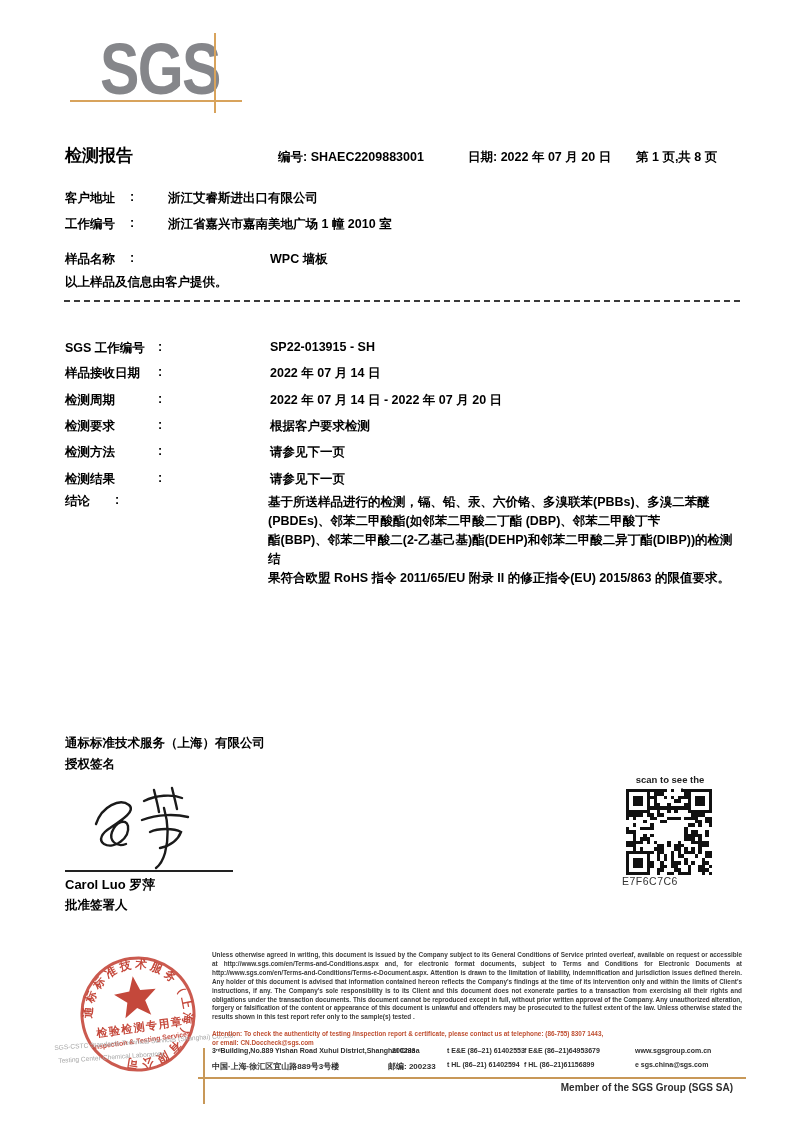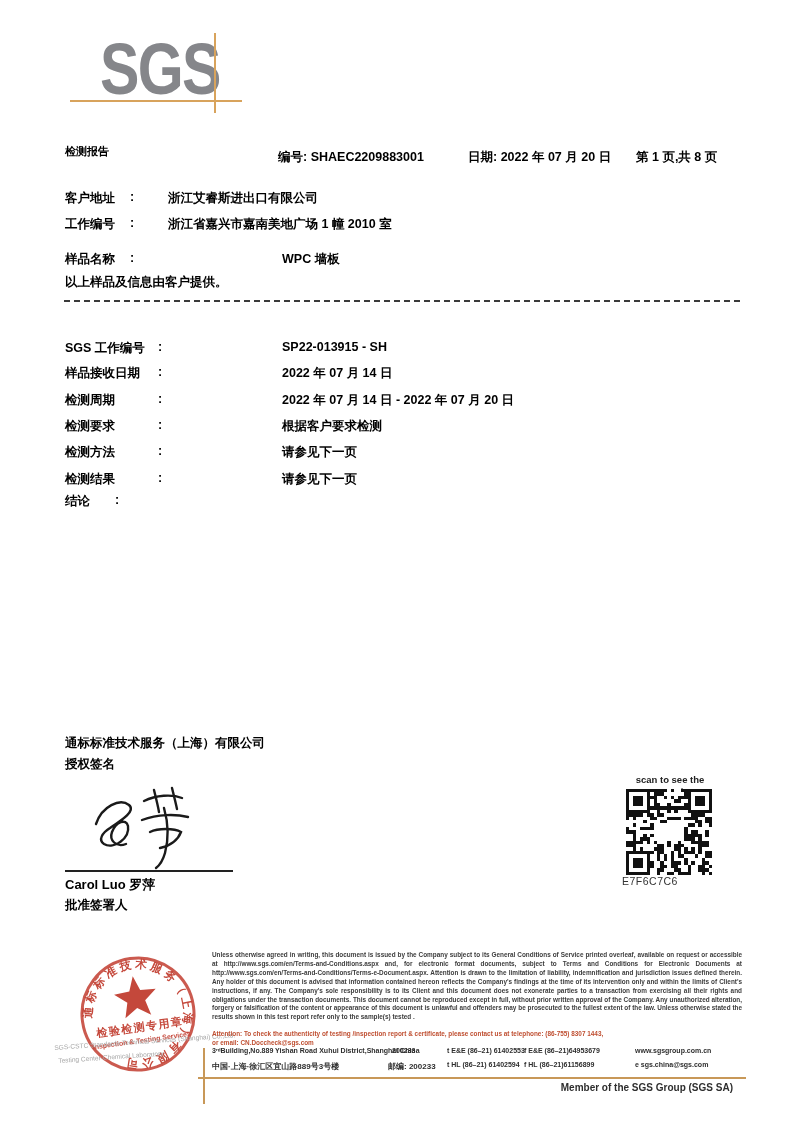--- a/index.html
+++ b/index.html
@@ -7,35 +7,35 @@
   body { font-family:"Liberation Sans","DejaVu Sans",sans-serif; color:#000; }
   .page { position:relative; width:800px; height:1131px; background:#fff; overflow:hidden; }
 
   
   .logo-text { position:absolute; left:100px; top:28px; font-size:72px; font-weight:bold;
                color:#85868a; letter-spacing:-2px; transform:scaleX(.82); transform-origin:left top; }
   .logo-hline { position:absolute; left:70px; top:100px; width:172px; height:2px; background:#d8a35c; }
   .logo-vline { position:absolute; left:214px; top:33px; width:2px; height:80px; background:#d8a35c; }
 
   
-  .doc-title { position:absolute; left:65px; top:144px; font-size:11px; font-weight:bold; }
+  .doc-title { position:absolute; left:65px; top:144px; font-size:17px; font-weight:bold; }
   .hdr-meta  { position:absolute; top:149px; font-size:12.5px; font-weight:bold; white-space:nowrap; }
   .hdr-no   { left:278px; }
   .hdr-date { left:468px; }
   .hdr-page { left:636px; }
 
   
   .row { position:absolute; left:65px; font-size:12.5px; font-weight:bold; white-space:nowrap; height:18px; }
   .row .lbl { position:absolute; left:0; }
   .row .col { position:absolute; }
   .row .val { position:absolute; white-space:nowrap; }
   .col-a { left:65px; }   
   .col-b { left:93px; }   
   .val-a { left:103px; }  
-  .val-b { left:205px;margin-left:12px; }  
+  .val-b { left:205px; }  
 
   .note { position:absolute; left:65px; top:274px; font-size:12.5px; font-weight:bold; }
   .dash-sep { position:absolute; left:64px; top:300px; width:676px; border-top:2px dashed #3a3a3a; }
 
   .conclusion-lines { position:absolute; left:268px; top:493px; width:475px;
                       font-size:12.5px; font-weight:bold; line-height:19px; }
 
   
   .sig-company { position:absolute; left:65px; top:735px; font-size:12.5px; font-weight:bold; }
   .sig-label   { position:absolute; left:65px; top:756px; font-size:12.5px; font-weight:bold;text-align:center; }
@@ -136,20 +136,26 @@
   </div>
   <div class="row" style="top:471px">
     <span class="lbl">检测结果</span>
     <span class="col col-b">:</span>
     <span class="val val-b">请参见下一页</span>
   </div>
 
   <div class="row" style="top:493px">
     <span class="lbl">结论</span>
     <span class="col" style="left:50px">:</span>
+  </div>
+  <div class="conclusion-lines">
+    <div>基于所送样品进行的检测，镉、铅、汞、六价铬、多溴联苯(PBBs)、多溴二苯醚</div>
+    <div>(PBDEs)、邻苯二甲酸酯(如邻苯二甲酸二丁酯 (DBP)、邻苯二甲酸丁苄</div>
+    <div>酯(BBP)、邻苯二甲酸二(2-乙基己基)酯(DEHP)和邻苯二甲酸二异丁酯(DIBP))的检测结</div>
+    <div>果符合欧盟 RoHS 指令 2011/65/EU 附录 II 的修正指令(EU) 2015/863 的限值要求。</div>
   </div>
 
   <div class="sig-company">通标标准技术服务（上海）有限公司</div>
   <div class="sig-label">授权签名</div>
   <div class="sig-draw">
     <svg width="160" height="95" viewBox="0 0 160 95">
       <g fill="none" stroke="#1a1a1a" stroke-width="2.4" stroke-linecap="round">
         <path d="M14,46 C20,28 38,20 47,27 C54,33 40,42 28,50 C20,55 16,62 22,66 C32,72 48,60 46,48 C44,40 34,44 30,54 C27,62 34,70 44,66"></path>
         <path d="M62,23 C74,17 90,16 100,20"></path>
         <path d="M72,12 C74,20 76,28 77,34"></path>

